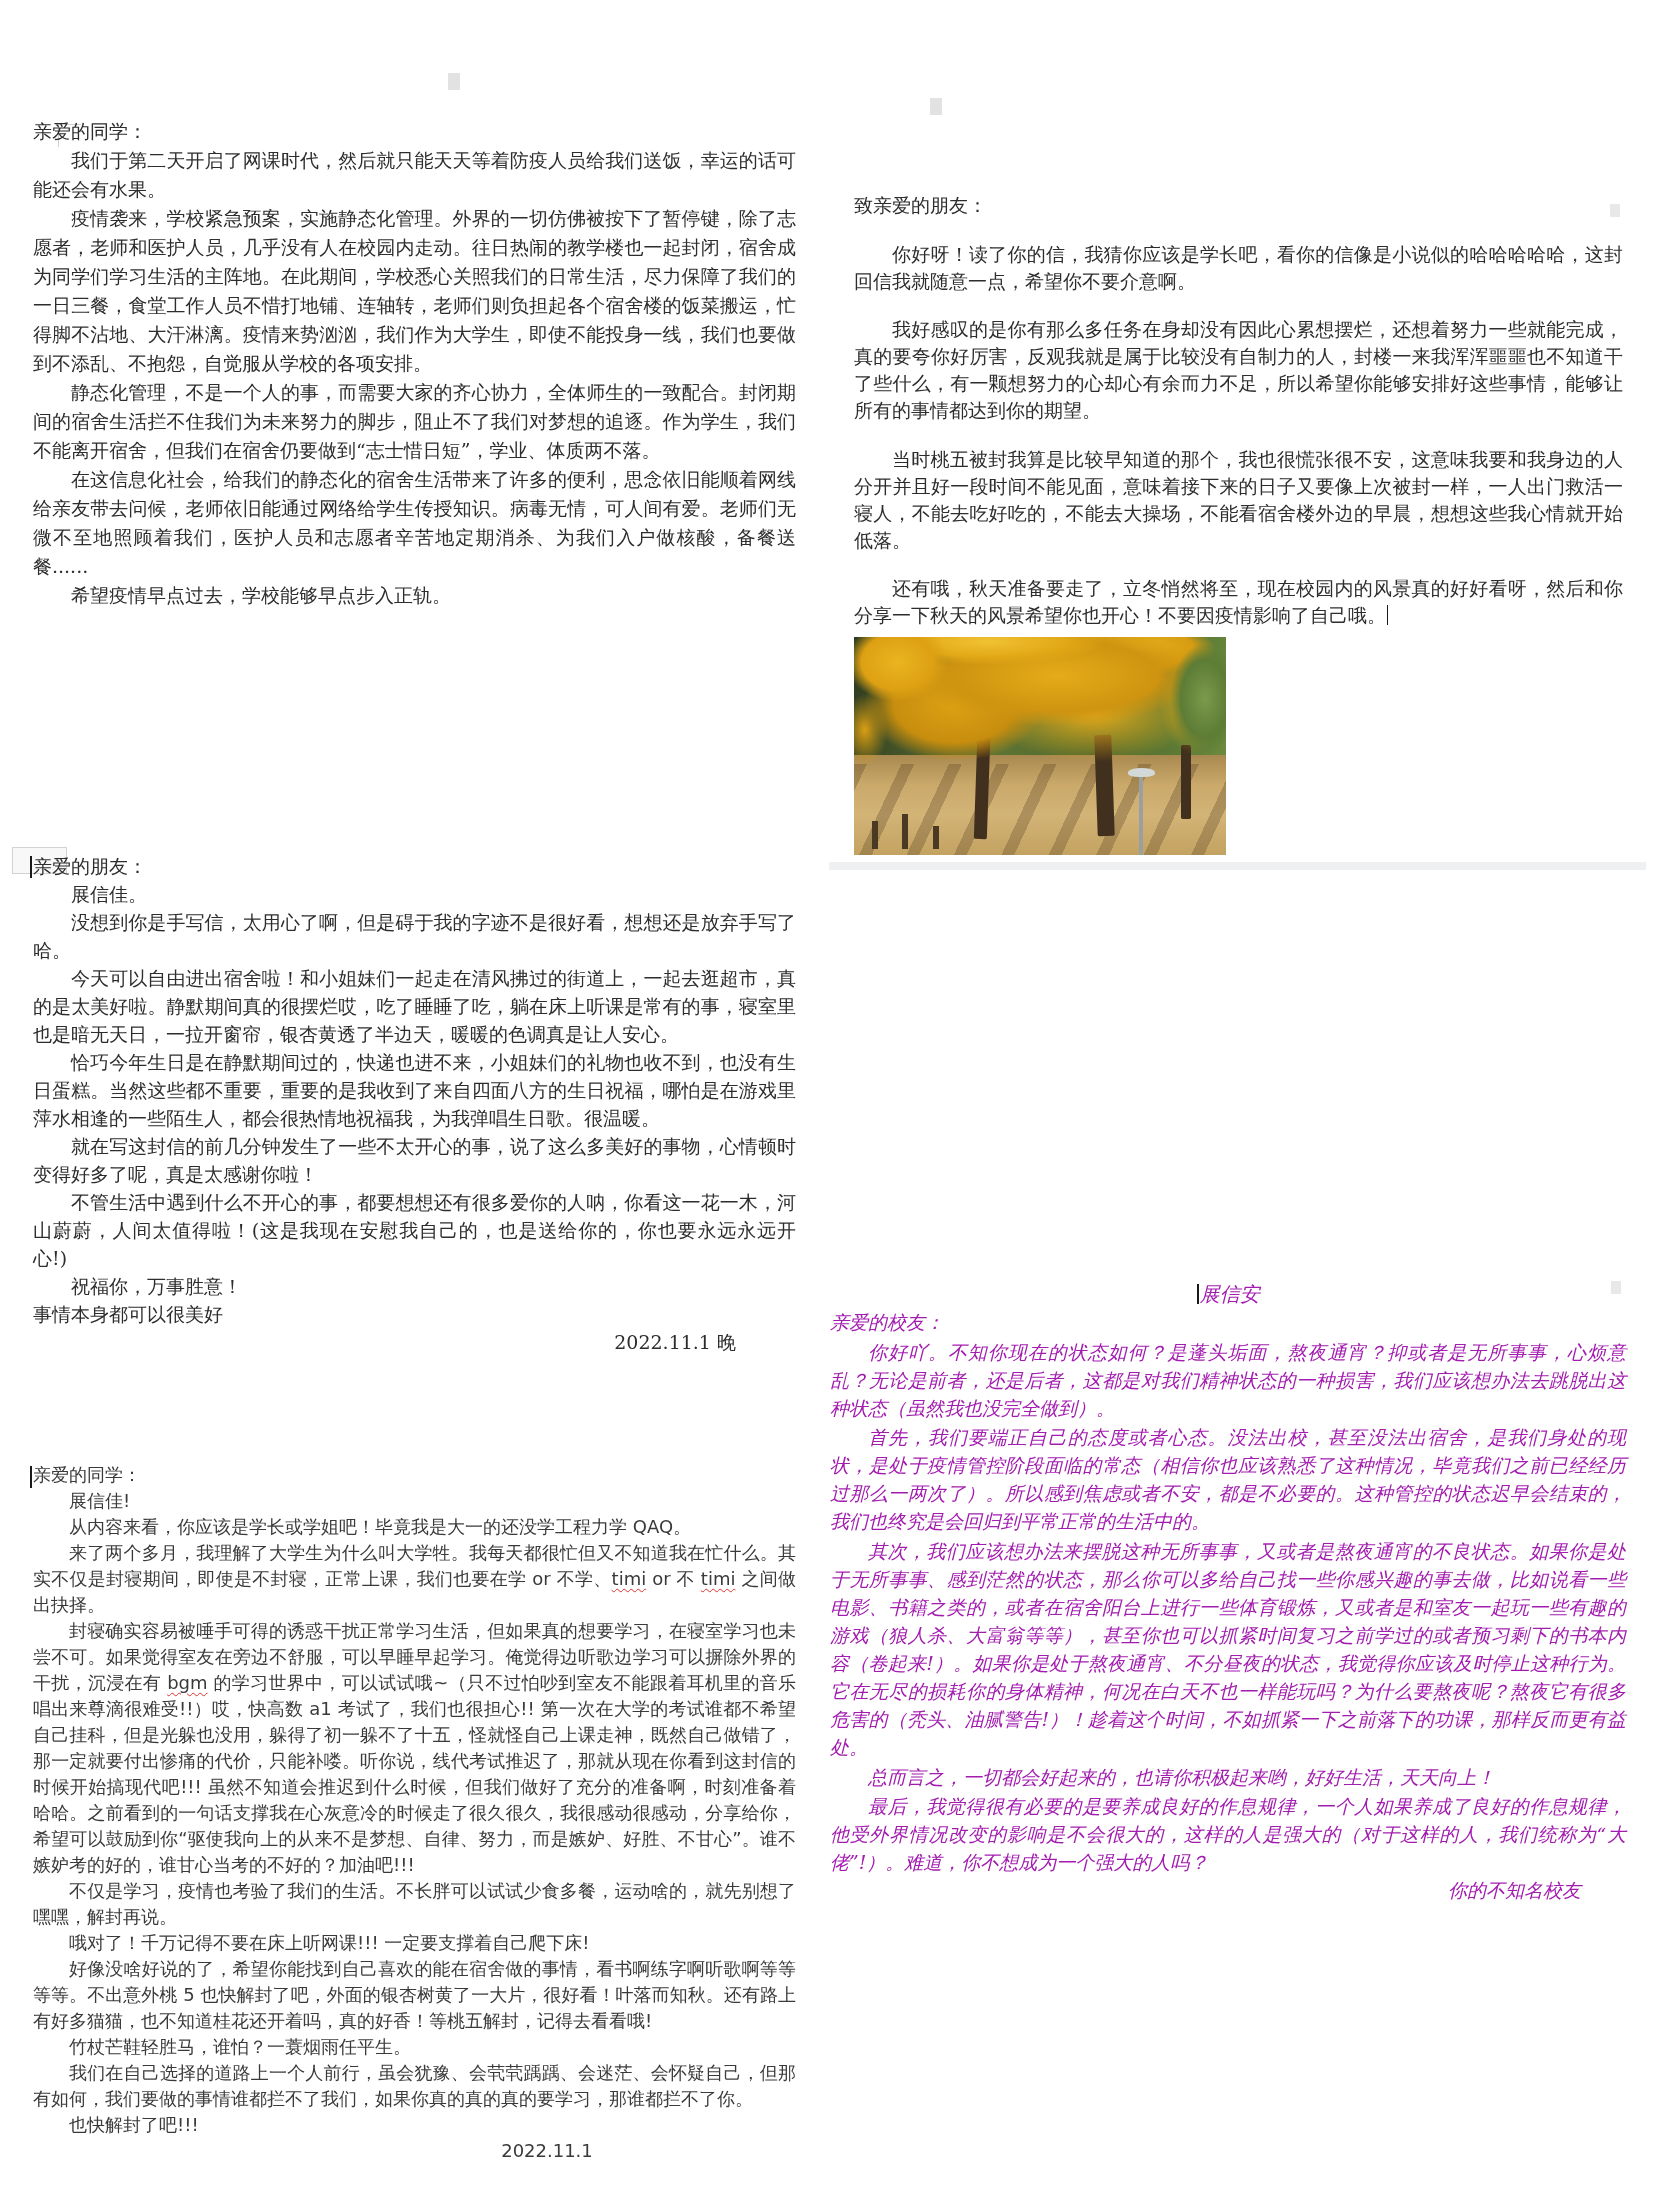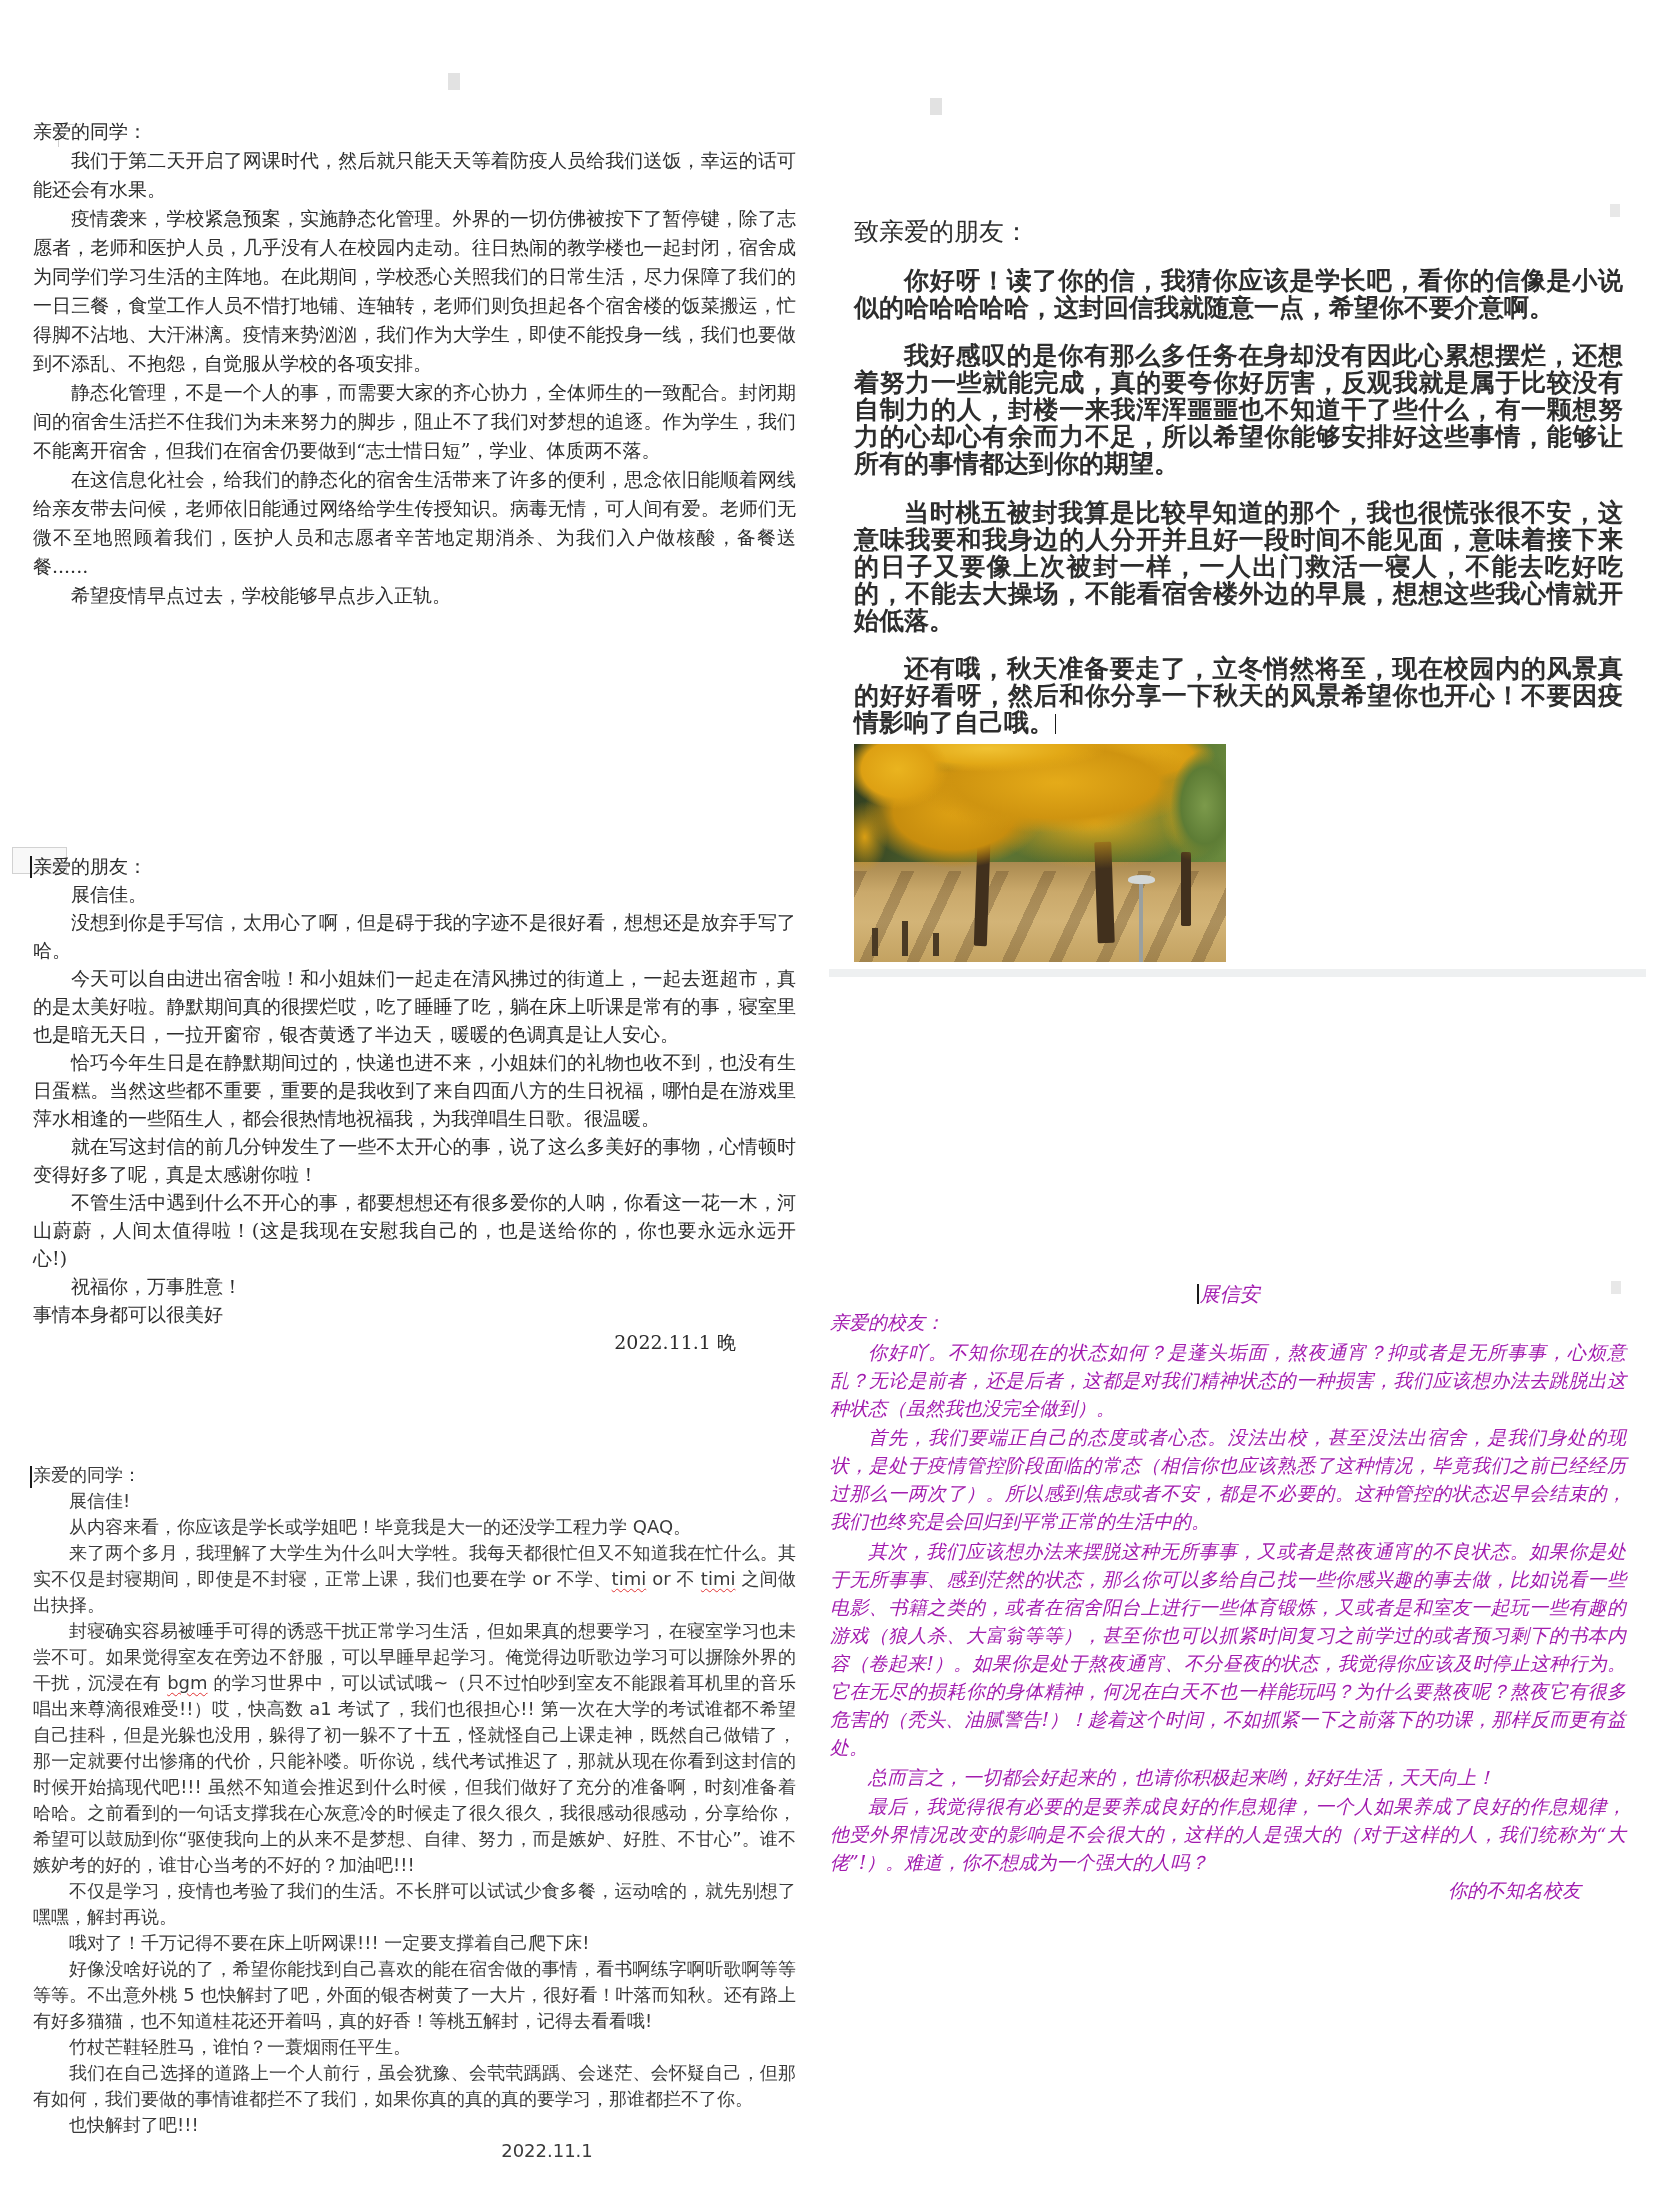--- a/index.html
+++ b/index.html
@@ -8,22 +8,22 @@
     font-family:"DejaVu Serif","Liberation Serif",serif; color:#2d2d2d; overflow:hidden;
   }
   .letter { position:absolute; text-align:justify; }
   .letter p { margin:0; }
   .para { text-indent:2em; }
 
   .l1 { left:33px;  top:117px;  width:763px; font-size:19px; line-height:29px; }
   .l2 { left:33px;  top:852px; width:763px; font-size:19px; line-height:28px; }
   .l3 { left:33px;  top:1462px; width:763px; font-size:18px; line-height:26px;
         font-family:"DejaVu Sans","Liberation Sans",sans-serif; color:#3a3a3a; }
-  .l4 { left:854px; top:192px; width:769px; font-size:25px; line-height:27px;margin-top:26px; }
-  .l4 .para { margin-top:21.5px;font-weight:bold; }
+  .l4 { left:854px; top:192px; width:769px; font-size:19px; line-height:27px; }
+  .l4 .para { margin-top:21.5px; }
   .l5 { left:830px; top:1280px; width:796px; font-size:19px; line-height:28px;
         font-style:italic; color:#a21caf; }
   .l5 .para { margin-top:1.7px; }
 
   .header-center { text-align:center; font-size:20px; }
   .motto { margin-top:23px; }
   .date-right  { text-align:right;  padding-right:60px; margin-top:5px; }
   .date-center { text-align:center; padding-left:265px; margin-top:10px; }
   .sig-right   { text-align:right;  padding-right:45px; margin-top:30px; }
 

